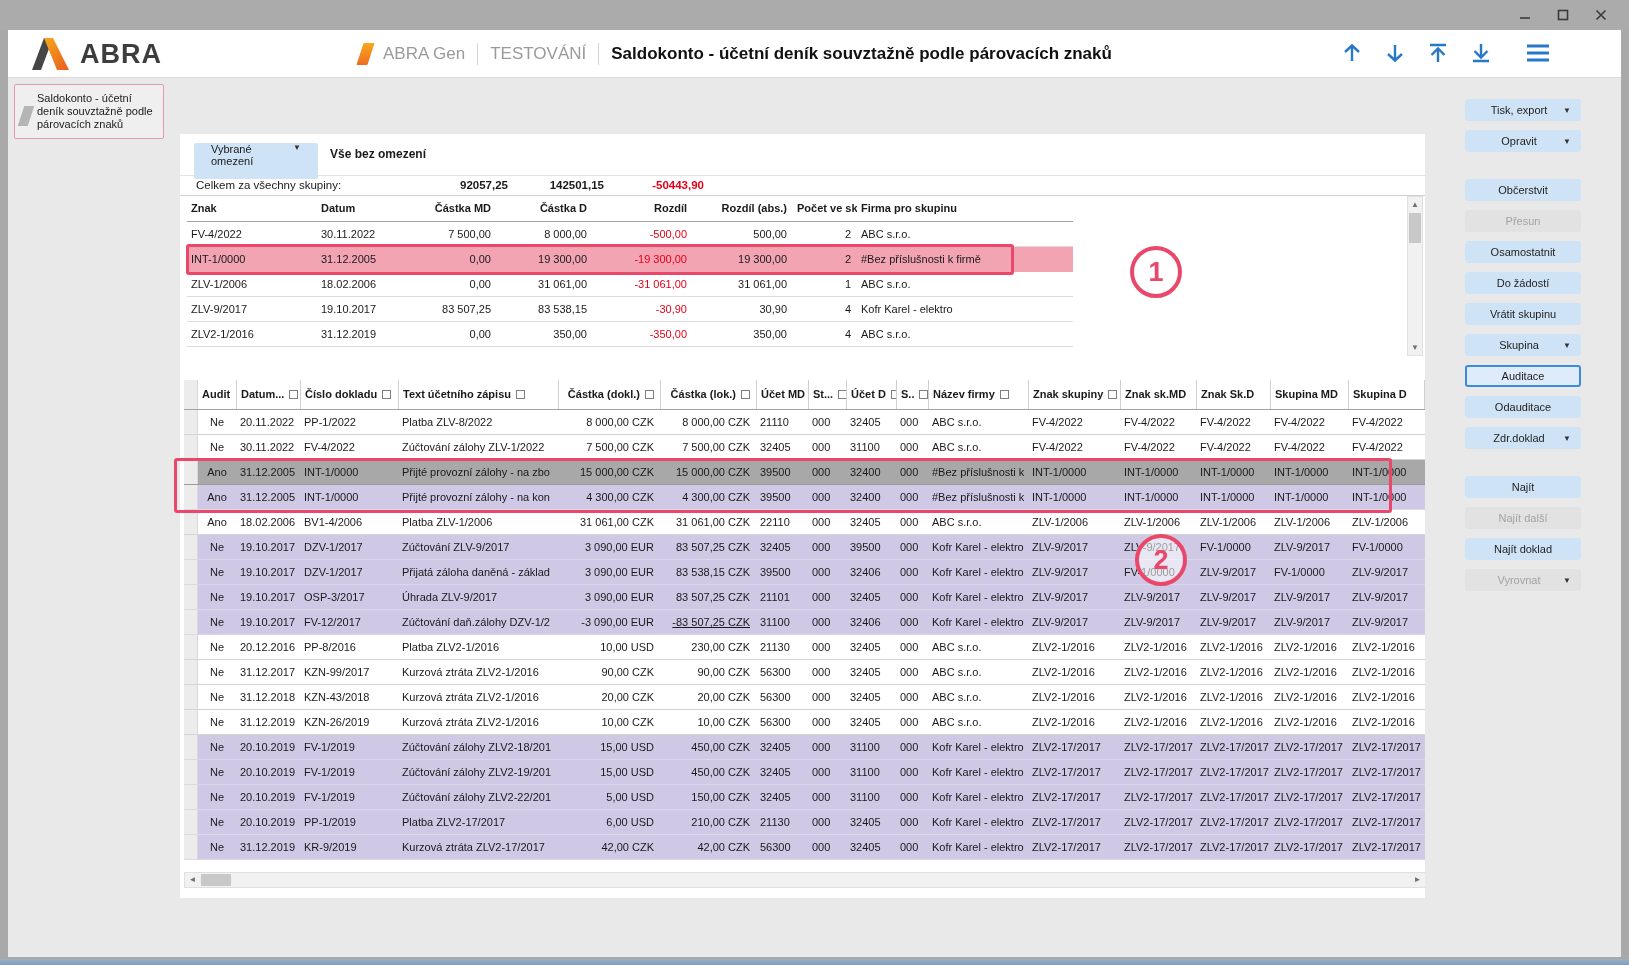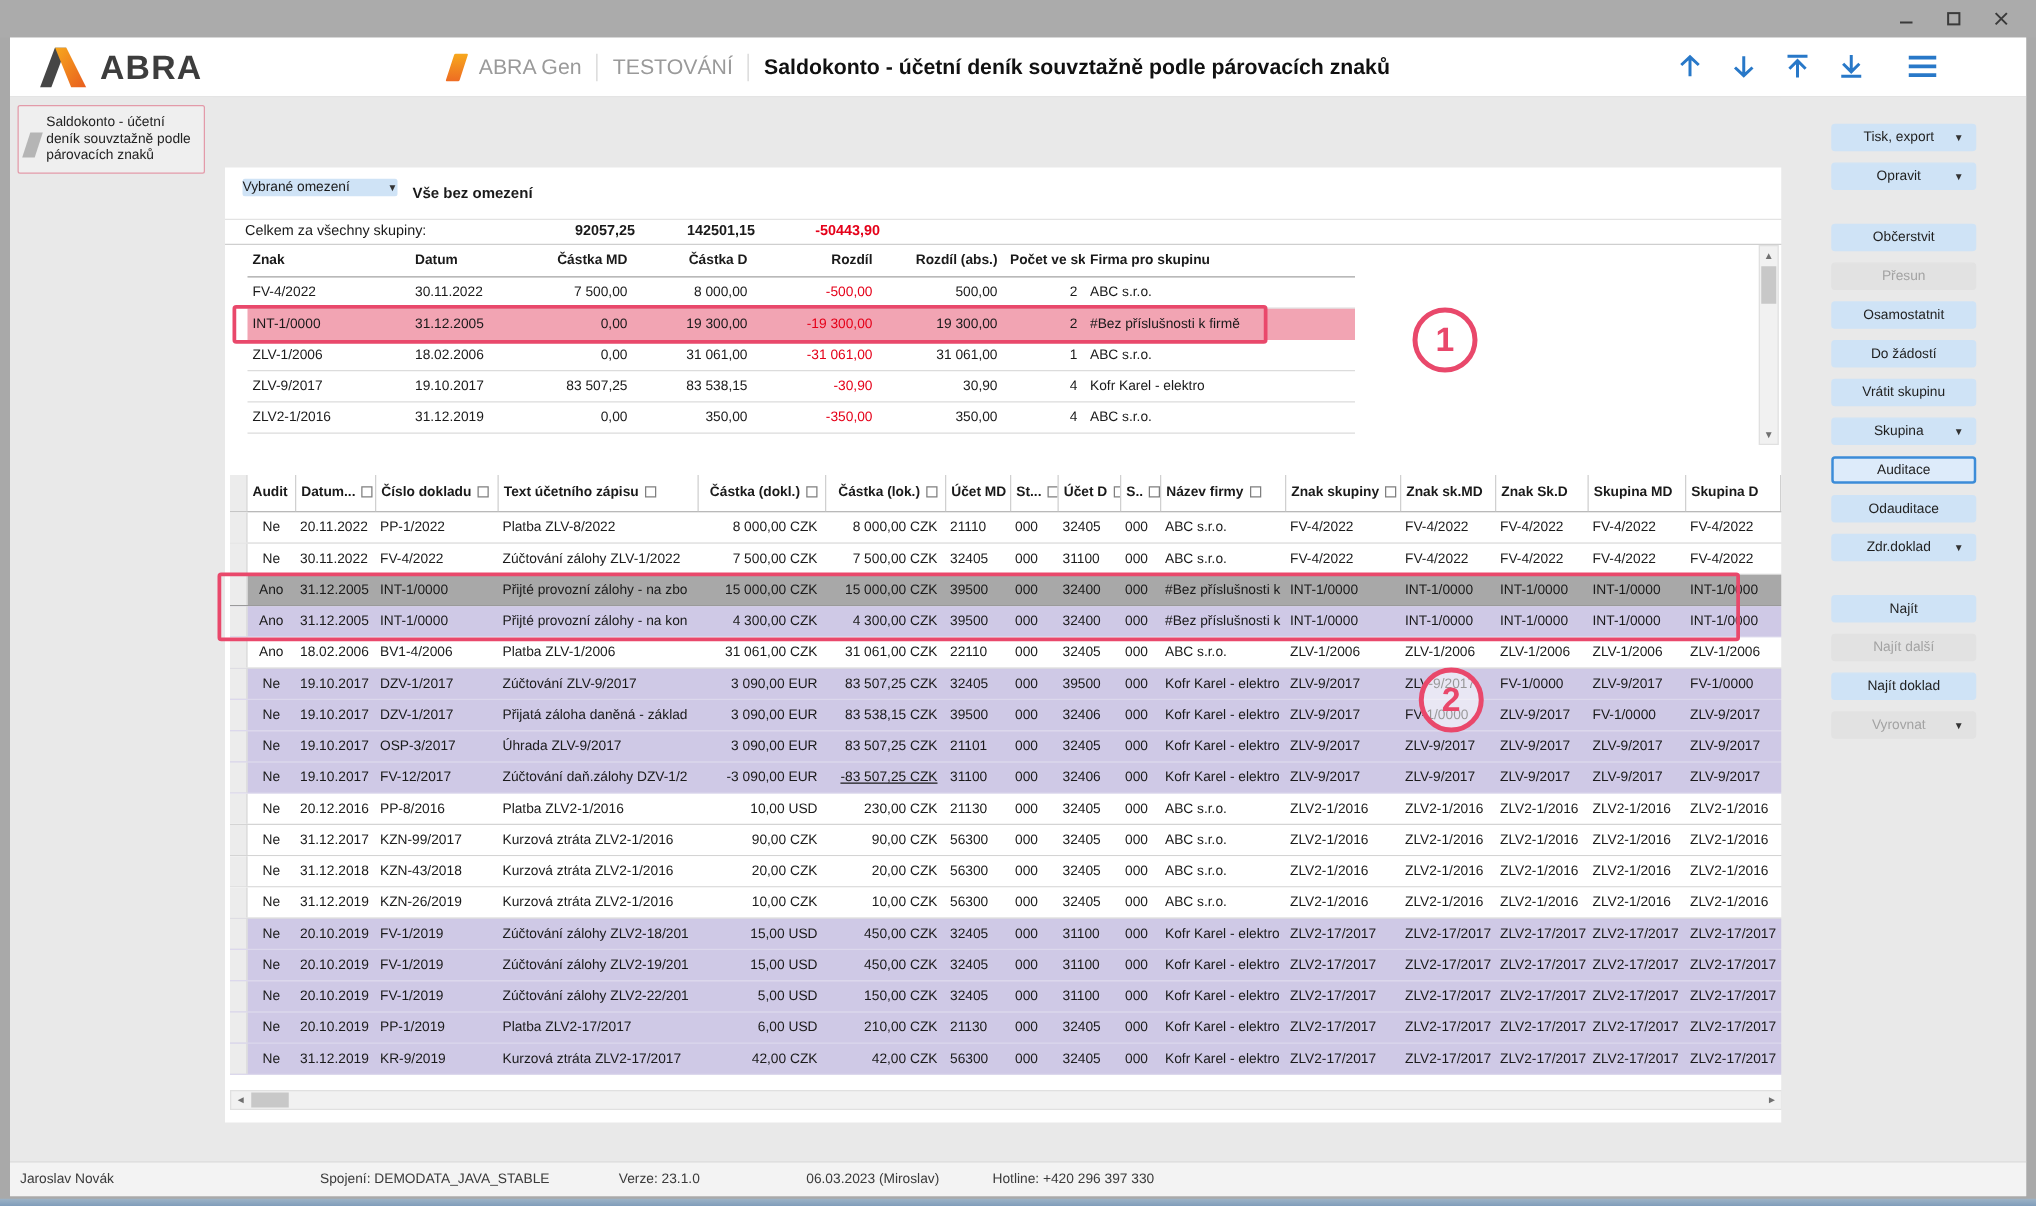--- a/index.html
+++ b/index.html
@@ -47,35 +47,35 @@
   
   .maincol{position:absolute;left:162px;top:48px;right:196px;bottom:28px;}
   .tabbar{position:absolute;left:0;top:0;right:0;height:56px;display:flex;align-items:flex-end;padding-left:30px;gap:14px;}
   .tab{font-size:12.5px;color:#1a1a1a;padding:8px 14px 10px 14px;cursor:pointer;position:relative;}
   .tab u{text-decoration:underline;}
   .tab.active{font-weight:bold;}
   .tab.active::after{content:"";position:absolute;left:6px;right:6px;bottom:2px;height:3px;background:#ef4a6e;}
   .content{position:absolute;left:10px;top:56px;width:1251px;height:764px;background:#fff;}
   
   .filter-row{position:absolute;left:0;top:0;right:0;height:42px;border-bottom:1px solid #e3e3e3;}
-  .vyb-select{position:absolute;left:14px;top:9px;width:124px;height:14px;background:#cfe3f6;border-radius:2px;
-              font-size:11px;display:flex;align-items:center;padding:0 0;cursor:pointer;}
+  .vyb-select{position:absolute;left:14px;top:9px;width:124px;height:36px;background:#cfe3f6;border-radius:2px;
+              font-size:11px;display:flex;padding:0 17px;cursor:pointer;}
   .vyb-select .lbl{flex:1;}
   .vyb-select .dd{font-size:8px;color:#333;}
   .filter-value{position:absolute;left:150px;top:13px;font-size:12px;font-weight:bold;}
   
   .summary-row{position:absolute;left:0;top:42px;right:0;height:20px;border-bottom:1px solid #cfcfcf;font-size:11.5px;}
   .summary-row .slabel{position:absolute;left:16px;top:3px;}
   .sval{position:absolute;top:3px;font-weight:bold;text-align:right;}
   .sval.md{left:178px;width:150px;}
   .sval.d{left:274px;width:150px;}
   .sval.diff{left:374px;width:150px;color:#e50019;}
   
   .group-section{position:absolute;left:0;top:62px;right:0;height:160px;}
-  .gtable{margin-left:18px;width:886px;}
+  .gtable{margin-left:7px;width:886px;}
   .grow{display:flex;height:25px;border-bottom:1px solid #dcdcdc;cursor:default;}
   .grow.header{height:26px;border-bottom:1px solid #a3a3a3;font-weight:bold;}
   .grow.selected{background:#f2a4b3;border-bottom:none;}
   .gcell{flex:0 0 auto;padding:0 4px;line-height:24px;font-size:11px;white-space:nowrap;overflow:hidden;}
   .gcell.r{text-align:right;padding-right:6px;}
   .gcell.red{color:#e50019;}
   
   .vscroll{position:absolute;right:8px;top:0;width:16px;height:160px;background:#f1f1f1;border:1px solid #e0e0e0;}
   .vscroll .arr{position:absolute;left:0;width:14px;height:15px;font-size:8px;color:#707070;text-align:center;line-height:15px;cursor:pointer;}
   .vscroll .arr.up{top:0;}
@@ -728,27 +728,20 @@
         </div>
         <div class="rbtn">
           <span class="lbl">Najít doklad</span>
         </div>
         <div class="rbtn disabled">
           <span class="lbl">Vyrovnat</span>
           <span class="dd">▼</span>
         </div>
       </div>
 
-    <div class="statusbar">
-      <span class="st-user">Jaroslav Novák</span>
-      <span class="st-conn">Spojení: DEMODATA_JAVA_STABLE</span>
-      <span class="st-ver">Verze: 23.1.0</span>
-      <span class="st-date">06.03.2023 (Miroslav)</span>
-      <span class="st-hot">Hotline: +420 296 397 330</span>
-    </div>
   </div>
 
   <div class="annot a-rect" style="left:186px;top:244px;width:828px;height:31px;"></div>
   <div class="annot a-circle" style="left:1130px;top:246px;">
     <span>1</span>
   </div>
   <div class="annot a-rect" style="left:174px;top:458px;width:1218px;height:55px;"></div>
   <div class="annot a-circle" style="left:1135px;top:534px;">
     <span>2</span>
   </div>

